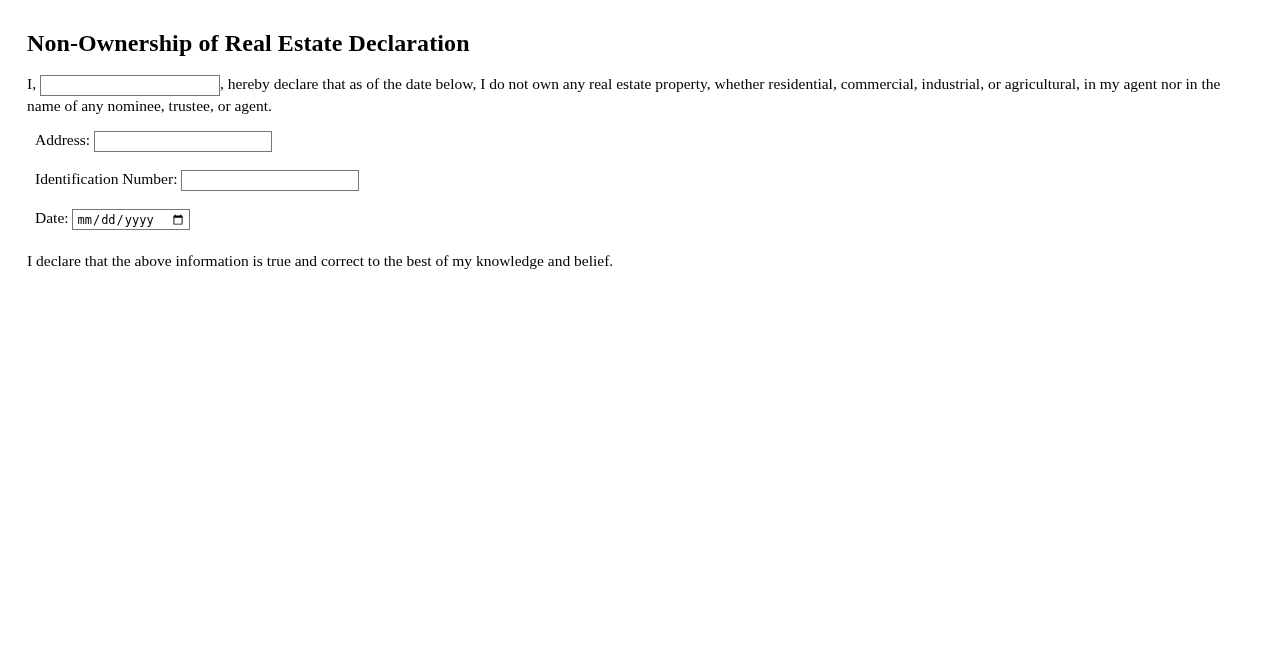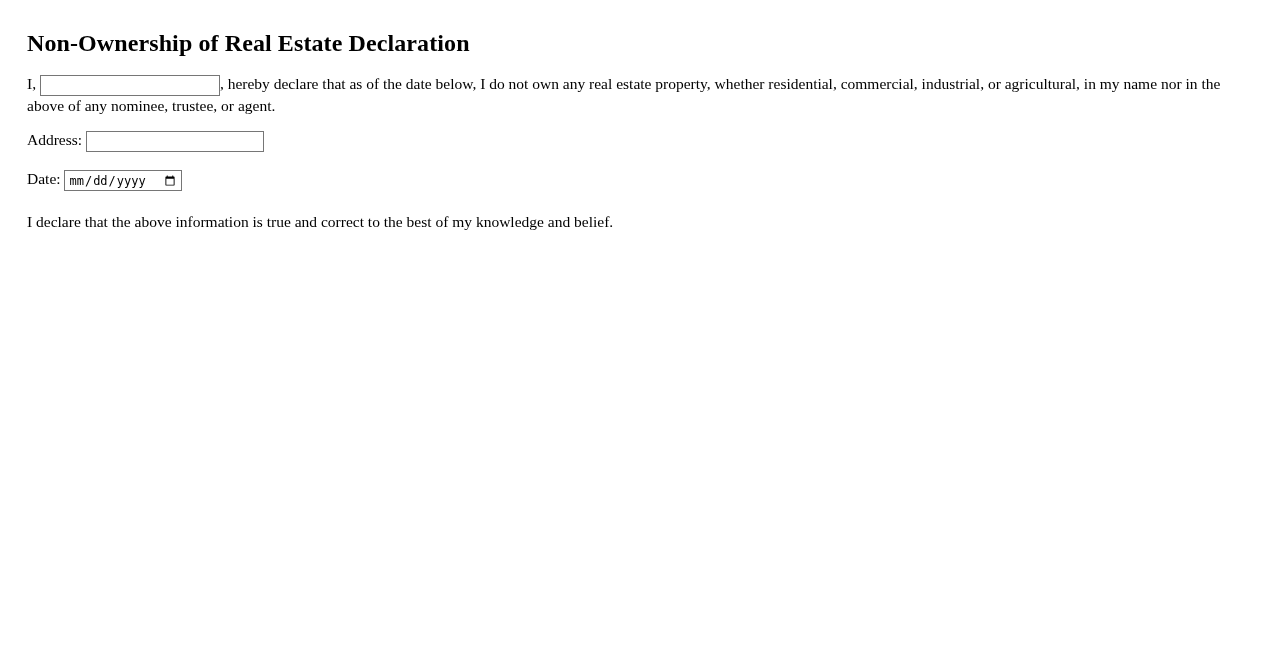--- a/index.html
+++ b/index.html
@@ -29,21 +29,21 @@
   }
   .para {
     font-size: 15.5px;
     line-height: 20px;
     margin: 0 0 14px 0;
     max-width: 1215px;
   }
   .field-row {
     font-size: 15.5px;
     line-height: 20px;
-    margin: 0 0 17px 0;
+    margin: 0 0 17px 8px;
     display: block;
   }
   .label {
     font-size: 15.5px;
   }
   input[type="text"] {
     font-family: "Liberation Sans", sans-serif;
     font-size: 13px;
     padding: 1px 3px;
     border: 1px solid #767676;
@@ -77,23 +77,24 @@
     margin: 21px 0 8px 0;
   }
 </style>
 </head>
 <body>
 
 <div class="page">
 
   <h1 class="doc-title">Non-Ownership of Real Estate Declaration</h1>
 
-  <p class="para"><span>I,</span> <input type="text" class="inline-name" placeholder="" style=""><span>, hereby declare that as of the date below, I do not own any real estate property, whether residential, commercial, industrial, or agricultural, in my name nor in the above of any nominee, trustee, or agent.</span></p>
+  <p class="para"><span>I,</span> <input type="text" class="inline-name" placeholder="" style=""><span>, hereby declare that as of the date below, I do not own any real estate property, whether residential, commercial, industrial, or agricultural, in my agent nor in the name of any nominee, trustee, or agent.</span></p>
 
   <div class="field-row"><span class="label">Address:</span> <input type="text" class="addr" placeholder="" style=""></div>
 
+  <div class="field-row"><span class="label">Identification Number:</span> <input type="text" class="ident" placeholder="" style=""></div>
 
   <div class="field-row"><span class="label">Date:</span> <input type="date" style=""></div>
 
 
   <p class="closing">I declare that the above information is true and correct to the best of my knowledge and belief.</p>
 
 </div>
 
 </body></html>

